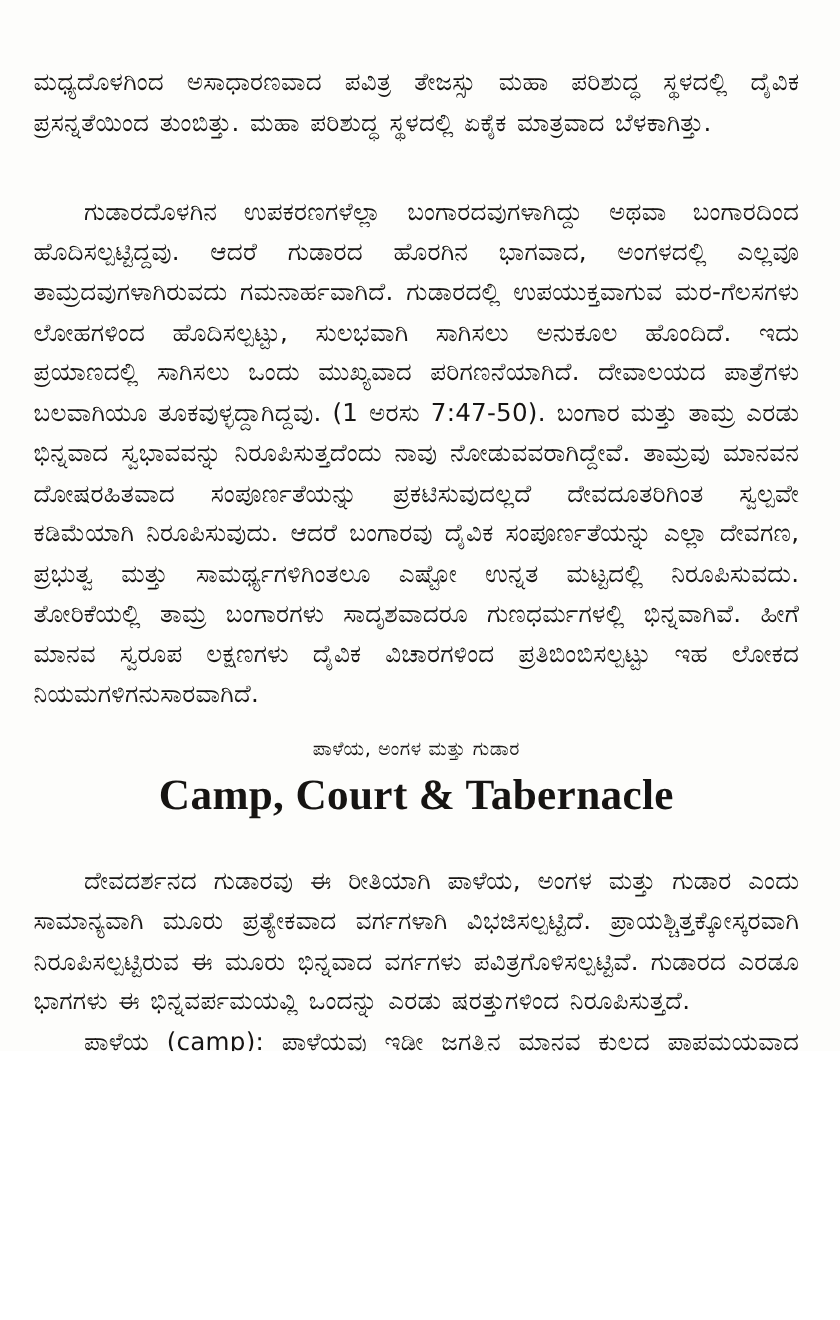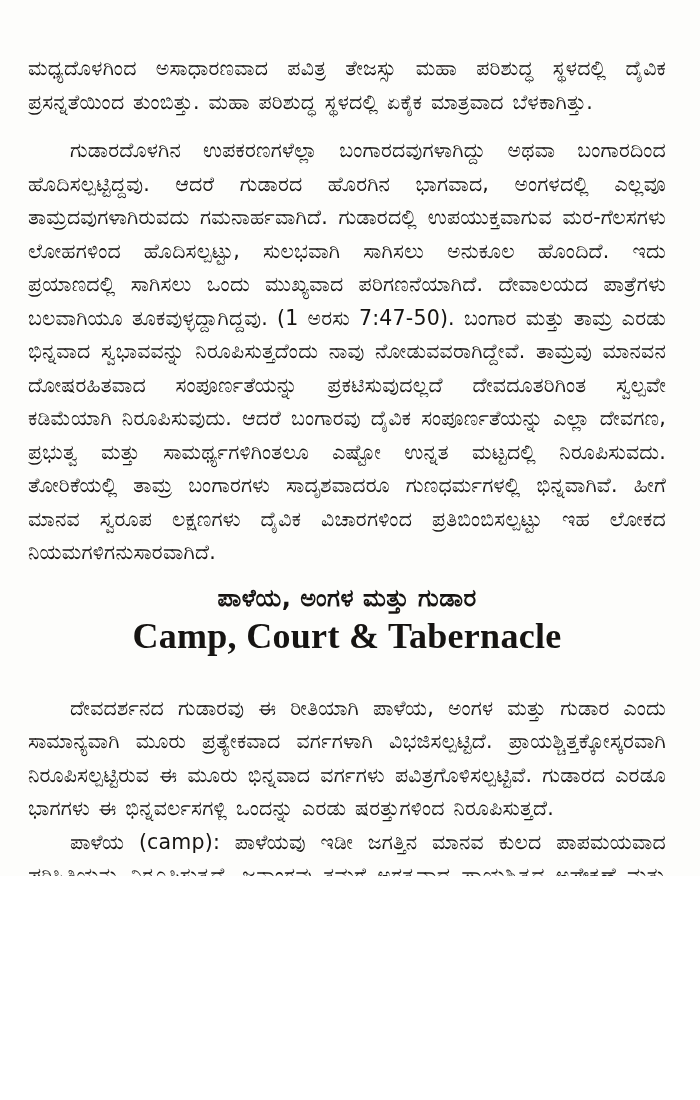--- a/index.html
+++ b/index.html
@@ -22,28 +22,28 @@
     margin: 0;
     font-size: 20.5px;
     line-height: 33.5px;
     text-align: justify;
     letter-spacing: 0.2px;
     word-spacing: 2px;
   }
   .para.indent {
     text-indent: 42px;
   }
-  .gap-after-p1 { margin-top: 15px; }
+  .gap-after-p1 { margin-top: 41px; }
   .heading-block {
     margin-top: 12px;
     text-align: center;
   }
   .heading-kn {
-    font-size: 24px;
-    font-weight: bold;
+    font-size: 16px;
+    font-weight: normal;
     line-height: 32px;
     letter-spacing: 0.5px;
   }
   .heading-en {
     font-family: "Liberation Serif", serif;
     font-size: 36px;
     font-weight: bold;
     line-height: 36px;
     margin-top: 4px;
     letter-spacing: 0.3px;
@@ -68,19 +68,19 @@
 
   <p class="para">ಮಧ್ಯದೊಳಗಿಂದ ಅಸಾಧಾರಣವಾದ ಪವಿತ್ರ ತೇಜಸ್ಸು ಮಹಾ ಪರಿಶುದ್ಧ ಸ್ಥಳದಲ್ಲಿ ದೈವಿಕ ಪ್ರಸನ್ನತೆಯಿಂದ ತುಂಬಿತ್ತು. ಮಹಾ ಪರಿಶುದ್ಧ ಸ್ಥಳದಲ್ಲಿ ಏಕೈಕ ಮಾತ್ರವಾದ ಬೆಳಕಾಗಿತ್ತು.</p>
 
   <p class="para indent gap-after-p1">ಗುಡಾರದೊಳಗಿನ ಉಪಕರಣಗಳೆಲ್ಲಾ ಬಂಗಾರದವುಗಳಾಗಿದ್ದು ಅಥವಾ ಬಂಗಾರದಿಂದ ಹೊದಿಸಲ್ಪಟ್ಟಿದ್ದವು. ಆದರೆ ಗುಡಾರದ ಹೊರಗಿನ ಭಾಗವಾದ, ಅಂಗಳದಲ್ಲಿ ಎಲ್ಲವೂ ತಾಮ್ರದವುಗಳಾಗಿರುವದು ಗಮನಾರ್ಹವಾಗಿದೆ. ಗುಡಾರದಲ್ಲಿ ಉಪಯುಕ್ತವಾಗುವ ಮರ-ಗೆಲಸಗಳು ಲೋಹಗಳಿಂದ ಹೊದಿಸಲ್ಪಟ್ಟು, ಸುಲಭವಾಗಿ ಸಾಗಿಸಲು ಅನುಕೂಲ ಹೊಂದಿದೆ. ಇದು ಪ್ರಯಾಣದಲ್ಲಿ ಸಾಗಿಸಲು ಒಂದು ಮುಖ್ಯವಾದ ಪರಿಗಣನೆಯಾಗಿದೆ. ದೇವಾಲಯದ ಪಾತ್ರೆಗಳು ಬಲವಾಗಿಯೂ ತೂಕವುಳ್ಳದ್ದಾಗಿದ್ದವು. (1 ಅರಸು 7:47-50). ಬಂಗಾರ ಮತ್ತು ತಾಮ್ರ ಎರಡು ಭಿನ್ನವಾದ ಸ್ವಭಾವವನ್ನು ನಿರೂಪಿಸುತ್ತದೆಂದು ನಾವು ನೋಡುವವರಾಗಿದ್ದೇವೆ. ತಾಮ್ರವು ಮಾನವನ ದೋಷರಹಿತವಾದ ಸಂಪೂರ್ಣತೆಯನ್ನು ಪ್ರಕಟಿಸುವುದಲ್ಲದೆ ದೇವದೂತರಿಗಿಂತ ಸ್ವಲ್ಪವೇ ಕಡಿಮೆಯಾಗಿ ನಿರೂಪಿಸುವುದು. ಆದರೆ ಬಂಗಾರವು ದೈವಿಕ ಸಂಪೂರ್ಣತೆಯನ್ನು ಎಲ್ಲಾ ದೇವಗಣ, ಪ್ರಭುತ್ವ ಮತ್ತು ಸಾಮರ್ಥ್ಯಗಳಿಗಿಂತಲೂ ಎಷ್ಟೋ ಉನ್ನತ ಮಟ್ಟದಲ್ಲಿ ನಿರೂಪಿಸುವದು. ತೋರಿಕೆಯಲ್ಲಿ ತಾಮ್ರ ಬಂಗಾರಗಳು ಸಾದೃಶವಾದರೂ ಗುಣಧರ್ಮಗಳಲ್ಲಿ ಭಿನ್ನವಾಗಿವೆ. ಹೀಗೆ ಮಾನವ ಸ್ವರೂಪ ಲಕ್ಷಣಗಳು ದೈವಿಕ ವಿಚಾರಗಳಿಂದ ಪ್ರತಿಬಿಂಬಿಸಲ್ಪಟ್ಟು ಇಹ ಲೋಕದ ನಿಯಮಗಳಿಗನುಸಾರವಾಗಿದೆ.</p>
 
   <div class="heading-block">
     <div class="heading-kn">ಪಾಳೆಯ, ಅಂಗಳ ಮತ್ತು ಗುಡಾರ</div>
     <div class="heading-en">Camp, Court &amp; Tabernacle</div>
   </div>
 
-  <p class="para indent gap-after-heading">ದೇವದರ್ಶನದ ಗುಡಾರವು ಈ ರೀತಿಯಾಗಿ ಪಾಳೆಯ, ಅಂಗಳ ಮತ್ತು ಗುಡಾರ ಎಂದು ಸಾಮಾನ್ಯವಾಗಿ ಮೂರು ಪ್ರತ್ಯೇಕವಾದ ವರ್ಗಗಳಾಗಿ ವಿಭಜಿಸಲ್ಪಟ್ಟಿದೆ. ಪ್ರಾಯಶ್ಚಿತ್ತಕ್ಕೋಸ್ಕರವಾಗಿ ನಿರೂಪಿಸಲ್ಪಟ್ಟಿರುವ ಈ ಮೂರು ಭಿನ್ನವಾದ ವರ್ಗಗಳು ಪವಿತ್ರಗೊಳಿಸಲ್ಪಟ್ಟಿವೆ. ಗುಡಾರದ ಎರಡೂ ಭಾಗಗಳು ಈ ಭಿನ್ನವರ್ಲಸಗಳ್ಲಿ ಒಂದನ್ನು ಎರಡು ಷರತ್ತುಗಳಿಂದ ನಿರೂಪಿಸುತ್ತದೆ.</p>
+  <p class="para indent gap-after-heading">ದೇವದರ್ಶನದ ಗುಡಾರವು ಈ ರೀತಿಯಾಗಿ ಪಾಳೆಯ, ಅಂಗಳ ಮತ್ತು ಗುಡಾರ ಎಂದು ಸಾಮಾನ್ಯವಾಗಿ ಮೂರು ಪ್ರತ್ಯೇಕವಾದ ವರ್ಗಗಳಾಗಿ ವಿಭಜಿಸಲ್ಪಟ್ಟಿದೆ. ಪ್ರಾಯಶ್ಚಿತ್ತಕ್ಕೋಸ್ಕರವಾಗಿ ನಿರೂಪಿಸಲ್ಪಟ್ಟಿರುವ ಈ ಮೂರು ಭಿನ್ನವಾದ ವರ್ಗಗಳು ಪವಿತ್ರಗೊಳಿಸಲ್ಪಟ್ಟಿವೆ. ಗುಡಾರದ ಎರಡೂ ಭಾಗಗಳು ಈ ಭಿನ್ನವರ್ಪಮಯವ್ಲಿ ಒಂದನ್ನು ಎರಡು ಷರತ್ತುಗಳಿಂದ ನಿರೂಪಿಸುತ್ತದೆ.</p>
 
   <p class="para indent gap-after-p3">ಪಾಳೆಯ (camp): ಪಾಳೆಯವು ಇಡೀ ಜಗತ್ತಿನ ಮಾನವ ಕುಲದ ಪಾಪಮಯವಾದ ಪರಿಸ್ಥಿತಿಯನ್ನು ನಿರೂಪಿಸುತ್ತದೆ. ಜನಾಂಗವು ತಮಗೆ ಅಗತ್ಯವಾದ ಪ್ರಾಯಶ್ಚಿತ್ತದ ಅಪೇಕ್ಷಣೆ ಮತ್ತು ಅದರ ಆಶೀರ್ವಾದಗಳನ್ನು ಬಯಸುವವರಲ್ಲದೆ ಅದರ ಬಗ್ಗೆ ತಮ್ಮ ಹಂಬಲಿಕೆ ಮತ್ತು ನರಳುವಿಕೆಯನ್ನು ಅಸ್ಪಷ್ಟವಾದ ರೀತಿಯಲ್ಲಿ ಹಾರೈಸುವರು.</p>
 
   <div class="page-number">19</div>
 
 </div>
 
 </body></html>

